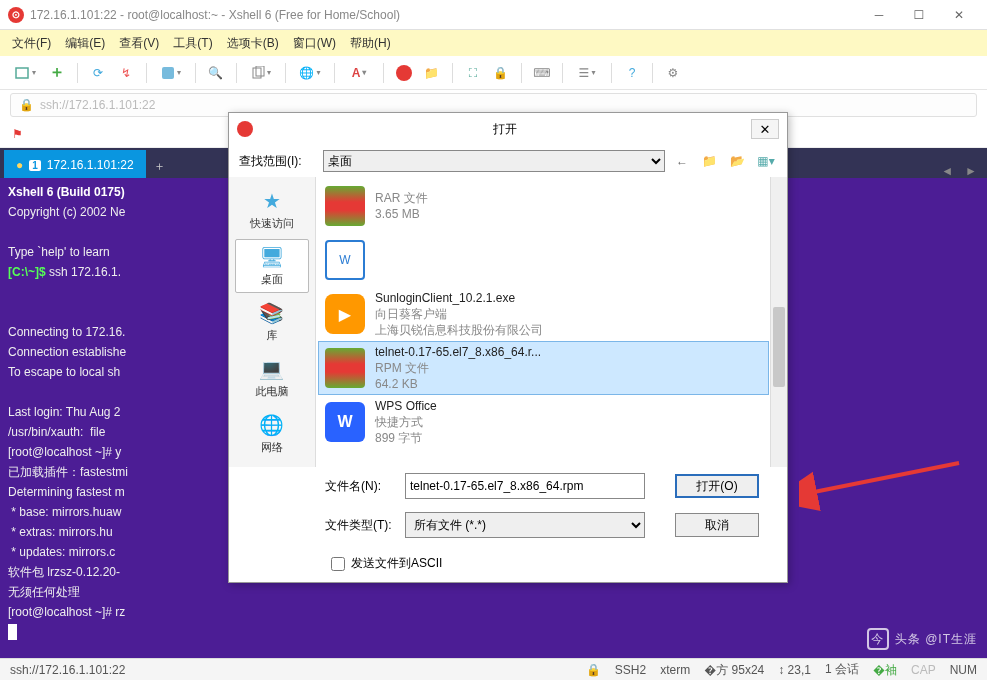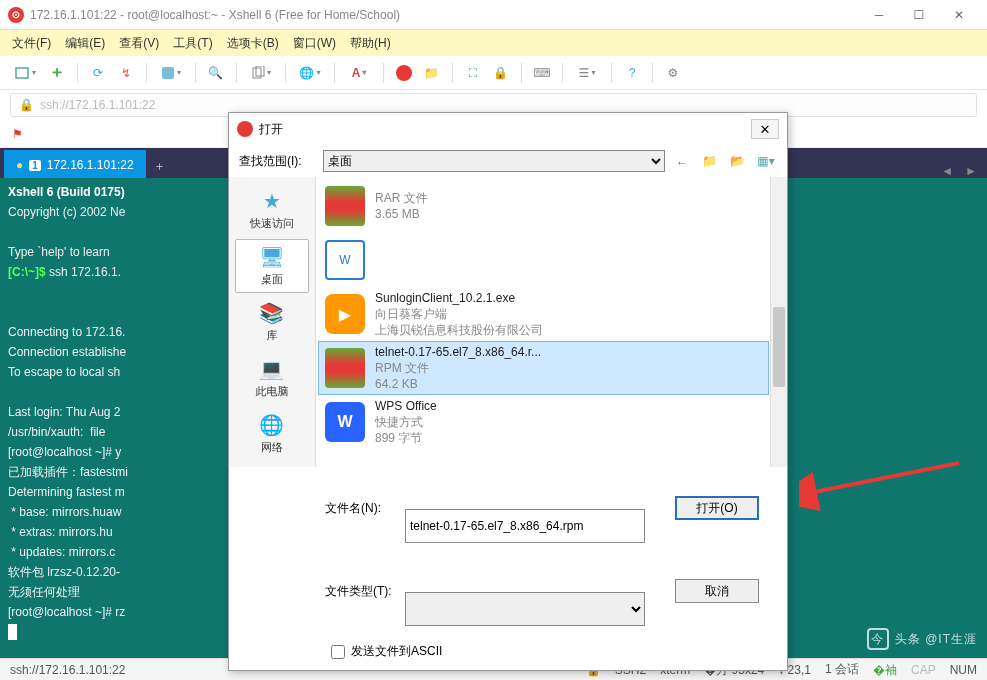--- a/index.html
+++ b/index.html
@@ -34,33 +34,33 @@
 
 
 .tabsbar { height: 30px; background: #335; display: flex; align-items: flex-end; padding: 0 4px; }
 .tab { height: 28px; display: flex; align-items: center; padding: 0 12px; background: #0a96e0; color: #fff; border-top: 2px solid #0a96e0; gap: 6px; }
 .tab .num { background: #fff; color: #0a96e0; border-radius: 2px; padding: 0 3px; font-size: 10px; font-weight: bold; }
 .tab-add { width: 24px; height: 24px; display: flex; align-items: center; justify-content: center; color: #ccc; margin-left: 2px; }
 .tabsbar .spacer { flex: 1; }
 .tabsbar .tab-scroll { color: #888; padding: 0 6px; }
 
 
-.terminal { background: #0f766e; color: #eee; font-family: "Consolas", "Courier New", monospace; font-size: 14px; line-height: 20px; padding: 4px 8px; position: absolute; left: 0; right: 0; top: 178px; bottom: 22px; overflow: hidden; white-space: pre; }
+.terminal { background: #4c1d95; color: #eee; font-family: "Consolas", "Courier New", monospace; font-size: 14px; line-height: 20px; padding: 4px 8px; position: absolute; left: 0; right: 0; top: 178px; bottom: 22px; overflow: hidden; white-space: pre; }
 .terminal .b { font-weight: bold; color: #fff; }
 .terminal .g { color: #55ff55; font-weight: bold; }
 .terminal .cursor { display: inline-block; width: 9px; height: 16px; background: #fff; vertical-align: middle; }
 
 
 .statusbar { position: absolute; bottom: 0; left: 0; right: 0; height: 22px; background: #f5f5f5; border-top: 1px solid #ddd; display: flex; align-items: center; padding: 0 10px; font-size: 11px; color: #555; gap: 14px; }
 .statusbar .spacer { flex: 1; }
 .statusbar .lock-sm { color: #f0ad4e; }
 
 
 .dialog { position: absolute; left: 228px; top: 112px; width: 560px; background: #fff; border: 1px solid #999; box-shadow: 2px 2px 8px rgba(0,0,0,0.25); }
-.dlg-title { height: 30px; display: flex; align-items: center; padding: 16px 8px; }
+.dlg-title { height: 30px; display: flex; align-items: center; padding: 16px 8px; text-align: center; }
 .dlg-title .icon { width: 16px; height: 16px; background: #e53935; border-radius: 50%; margin-right: 6px; }
 .dlg-title .t { flex: 1; }
 .dlg-title .x { width: 28px; height: 20px; border: 1px solid #ccc; display: flex; align-items: center; justify-content: center; font-size: 13px; background: #f5f5f5; }
 
 .dlg-lookin { height: 32px; display: flex; align-items: center; padding: 0 10px; gap: 6px; }
 .dlg-lookin .lbl { width: 78px; }
 .dlg-lookin select { flex: 1; height: 22px; border: 1px solid #888; font-size: 12px; }
 .dlg-lookin .nav-btn { width: 22px; height: 22px; display: flex; align-items: center; justify-content: center; }
 
 .dlg-body { display: flex; height: 290px; }
@@ -85,21 +85,21 @@
 .file-name { color: #222; }
 .file-type, .file-size { color: #888; font-size: 12px; }
 .dlg-scroll { position: absolute; right: 0; top: 0; bottom: 0; width: 17px; background: #f0f0f0; border-left: 1px solid #ddd; }
 .dlg-scroll .thumb { position: absolute; left: 2px; right: 2px; top: 130px; height: 80px; background: #c8c8c8; border-radius: 2px; }
 
 .arrow { position: absolute; left: 570px; top: 340px; pointer-events: none; }
 
 .dlg-bottom { padding: 6px 10px 10px 96px; display: flex; flex-direction: column; gap: 13px; justify-content: center; }
 .dlg-row { display: flex; align-items: center; gap: 8px; }
 .dlg-row .lbl { width: 72px; }
-.dlg-row input[type=text], .dlg-row select { width: 240px; height: 26px; border: 1px solid #888; padding: 16px 4px; font-size: 12px; margin-top: 36px; }
+.dlg-row input[type=text], .dlg-row select { width: 240px; height: 26px; border: 1px solid #888; padding: 0 4px; font-size: 12px; }
 .dlg-row button { width: 84px; height: 24px; border: 1px solid #888; background: #efefef; margin-left: 22px; }
 .dlg-row button.primary { border: 2px solid #2a6dbb; }
 .dlg-ascii { display: flex; align-items: center; gap: 6px; margin-top: 4px; }
 .dlg-ascii input { width: 14px; height: 14px; }
 
 
 svg { display: block; }
 
 
 .watermark { position: absolute; right: 10px; bottom: 30px; color: rgba(255,255,255,0.75); font-size: 20px; font-weight: 500; letter-spacing: 1px; display:flex; align-items:center; gap:6px; }

